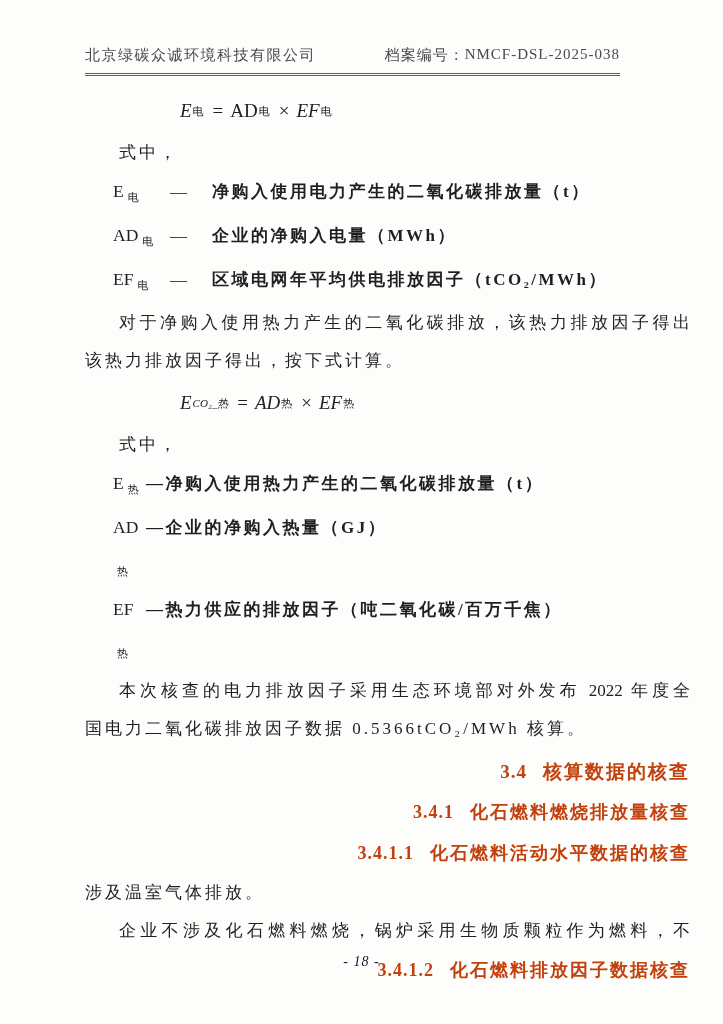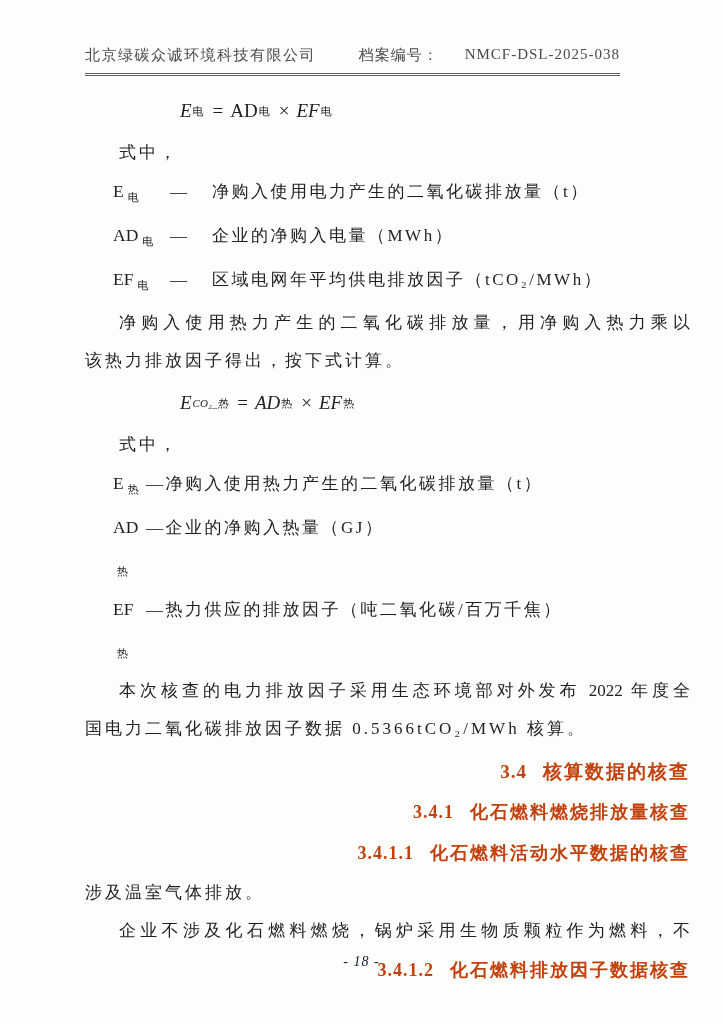--- a/index.html
+++ b/index.html
@@ -18,21 +18,21 @@
     padding-top:46px;
     padding-bottom:8px;
     border-bottom:3px double #5a5f5b;
     display:flex;
     justify-content:space-between;
     align-items:flex-start;
     font-size:15px;
     color:#474c48;
     letter-spacing:1.5px;
   }
-  .archive{display:flex;gap:26px;letter-spacing:1px;}
+  .archive{display:flex;gap:0;letter-spacing:1px;}
   
   .content{margin-left:85px;width:605px;padding-top:12px;}
   .line{line-height:38px;font-size:17px;letter-spacing:3px;}
   .jfull{text-align:justify;text-align-last:justify;letter-spacing:0;}
   .ind{text-indent:34px;}
   .noind{text-indent:0;}
   
   .formula{
     padding-left:95px;height:46px;display:flex;align-items:center;
     font-size:19px;letter-spacing:0;
@@ -40,21 +40,21 @@
   .fit{font-style:italic;}
   .fsub{font-size:11px;vertical-align:-5px;margin-left:1px;margin-right:2px;letter-spacing:0;}
   .fop{margin:0 7px;font-style:normal;}
   
   .defrow{display:flex;align-items:baseline;line-height:38px;font-size:17px;padding-left:28px;}
   .termbox{flex:none;font-size:17.5px;}
   .dl1 .termbox{width:57px;}
   .dl1 .dashbox{flex:none;width:42px;}
   .dl2 .termbox{width:33px;}
   .tsub{font-size:11px;vertical-align:-4px;margin-left:4px;}
-  .def{letter-spacing:2.5px;}
+  .def{letter-spacing:2.5px;font-weight:bold;}
   
   .hd{font-weight:bold;color:#c2410c;line-height:41px;letter-spacing:2px;text-align:right;}
   .hd1{font-size:19px;margin-top:3px;}
   .hd2{font-size:18px;}
   .hnum{margin-right:16px;letter-spacing:1px;}
   
   .pagenum{
     position:absolute;bottom:54px;left:0;width:100%;
     text-align:center;font-size:14px;letter-spacing:1px;color:#0f172a;font-style:italic;
   }
@@ -97,21 +97,21 @@
       <span class="termbox"><span>AD</span><span class="tsub">电</span></span>
       <span class="dashbox">—</span>
       <span class="def">企业的净购入电量（MWh）</span>
     </div>
     <div class="defrow dl1">
       <span class="termbox"><span>EF</span><span class="tsub">电</span></span>
       <span class="dashbox">—</span>
       <span class="def">区域电网年平均供电排放因子（tCO₂/MWh）</span>
     </div>
 
-    <div class="line ind jfull">净购入使用热力产生的二氧化碳排放量，用净购入热力乘以</div>
+    <div class="line ind jfull">对于净购入使用热力产生的二氧化碳排放，该热力排放因子得出</div>
     <div class="line noind">该热力排放因子得出，按下式计算。</div>
 
     <div class="formula">
       <span class="fit">E</span>
         <span class="fsub fit">CO₂_热</span>
       <span class="fop">=</span>
       <span class="fit">AD</span>
         <span class="fsub">热</span>
       <span class="fop">×</span>
       <span class="fit">EF</span>

